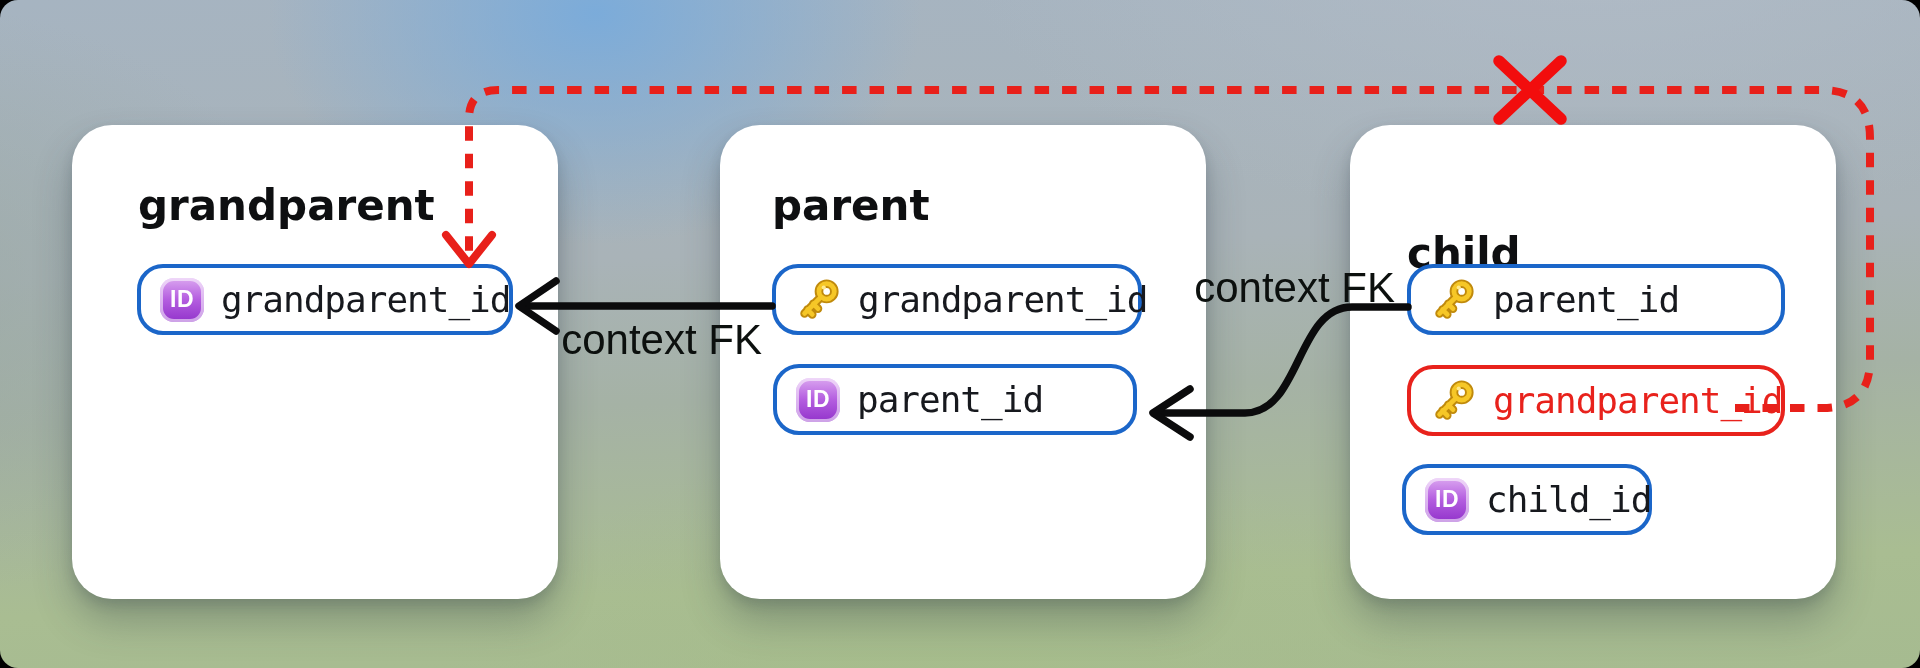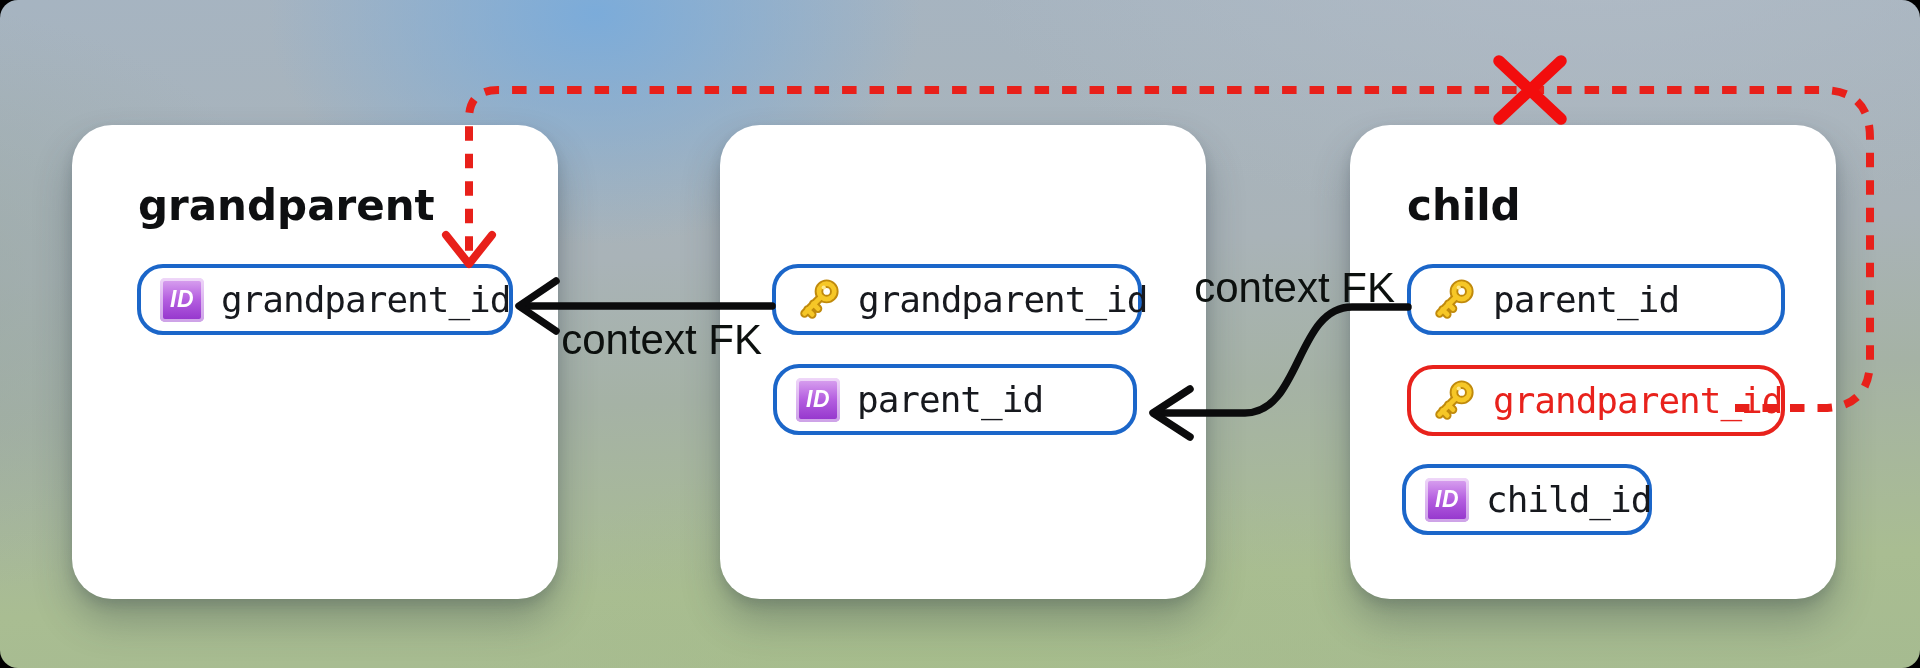--- a/index.html
+++ b/index.html
@@ -32,26 +32,26 @@
     display:flex; align-items:center; gap:17px; padding:0 12px 0 19px;
   }
   .pill .field-label {
     font-family:"DejaVu Sans Mono", monospace; font-size:36px;
     color:#17191e; letter-spacing:-1px; white-space:pre;
   }
   .pill.invalid { border-color:#e8221c; }
   .pill.invalid .field-label { color:#e8221c; }
 
   .badge-id {
-    flex:0 0 auto; width:44px; height:44px; border-radius:5px;
+    flex:0 0 auto; width:44px; height:44px; border-radius:14px;
     background:linear-gradient(180deg,#dba6f0 0%, #b55fe0 48%, #9233cb 100%);
     box-shadow:inset 0 0 0 3px rgba(255,255,255,0.55);
     display:flex; align-items:center; justify-content:center;
     color:#fff; font-family:"Liberation Sans", sans-serif;
-    font-weight:700; font-size:23px; letter-spacing:0.5px;font-style:italic;
+    font-weight:700; font-size:23px; letter-spacing:0.5px;
   }
   .key-wrap { flex:0 0 auto; width:46px; height:46px; }
 
   .fk-label {
     position:absolute; width:210px; text-align:right;
     font-size:42px; color:#0c100e; white-space:nowrap;
   }
 
   .arrows { position:absolute; left:0; top:0; pointer-events:none; }
 </style>
@@ -62,20 +62,21 @@
 
   <div class="card" style="left:72px;">
     <div class="card-title" style="left:66px;">grandparent</div>
     <div class="pill" style="left:65px; top:139px; width:376px;">
       <span class="badge-id">ID</span>
       <span class="field-label">grandparent_id</span>
     </div>
   </div>
 
   <div class="card" style="left:720px;">
+    <div class="card-title" style="left:52px;">parent</div>
     <div class="pill" style="left:52px; top:139px; width:370px;">
       <span class="key-wrap">
         <svg viewBox="0 0 48 48" width="46" height="46" aria-hidden="true">
           <g fill="none" stroke-linecap="round">
             <circle cx="33" cy="15" r="8" stroke="#c08a0c" stroke-width="9"></circle>
             <path d="M27 21 L10 38 M13 34 L18 39 M19 28 L24 33" stroke="#c08a0c" stroke-width="9"></path>
             <circle cx="33" cy="15" r="8" stroke="#f6c727" stroke-width="5"></circle>
             <path d="M27 21 L10 38 M13 34 L18 39 M19 28 L24 33" stroke="#f6c727" stroke-width="5"></path>
             <circle cx="30" cy="11" r="2.2" fill="#ffe98c" stroke="none"></circle>
           </g>
@@ -83,21 +84,21 @@
       </span>
       <span class="field-label">grandparent_id</span>
     </div>
     <div class="pill" style="left:53px; top:239px; width:364px;">
       <span class="badge-id">ID</span>
       <span class="field-label">parent_id</span>
     </div>
   </div>
 
   <div class="card" style="left:1350px;">
-    <div class="card-title" style="left:57px;">child</div>
+    <div class="card-title" style="left:57px;margin-top:48px;">child</div>
     <div class="pill" style="left:57px; top:139px; width:378px;">
       <span class="key-wrap">
         <svg viewBox="0 0 48 48" width="46" height="46" aria-hidden="true">
           <g fill="none" stroke-linecap="round">
             <circle cx="33" cy="15" r="8" stroke="#c08a0c" stroke-width="9"></circle>
             <path d="M27 21 L10 38 M13 34 L18 39 M19 28 L24 33" stroke="#c08a0c" stroke-width="9"></path>
             <circle cx="33" cy="15" r="8" stroke="#f6c727" stroke-width="5"></circle>
             <path d="M27 21 L10 38 M13 34 L18 39 M19 28 L24 33" stroke="#f6c727" stroke-width="5"></path>
             <circle cx="30" cy="11" r="2.2" fill="#ffe98c" stroke="none"></circle>
           </g>

